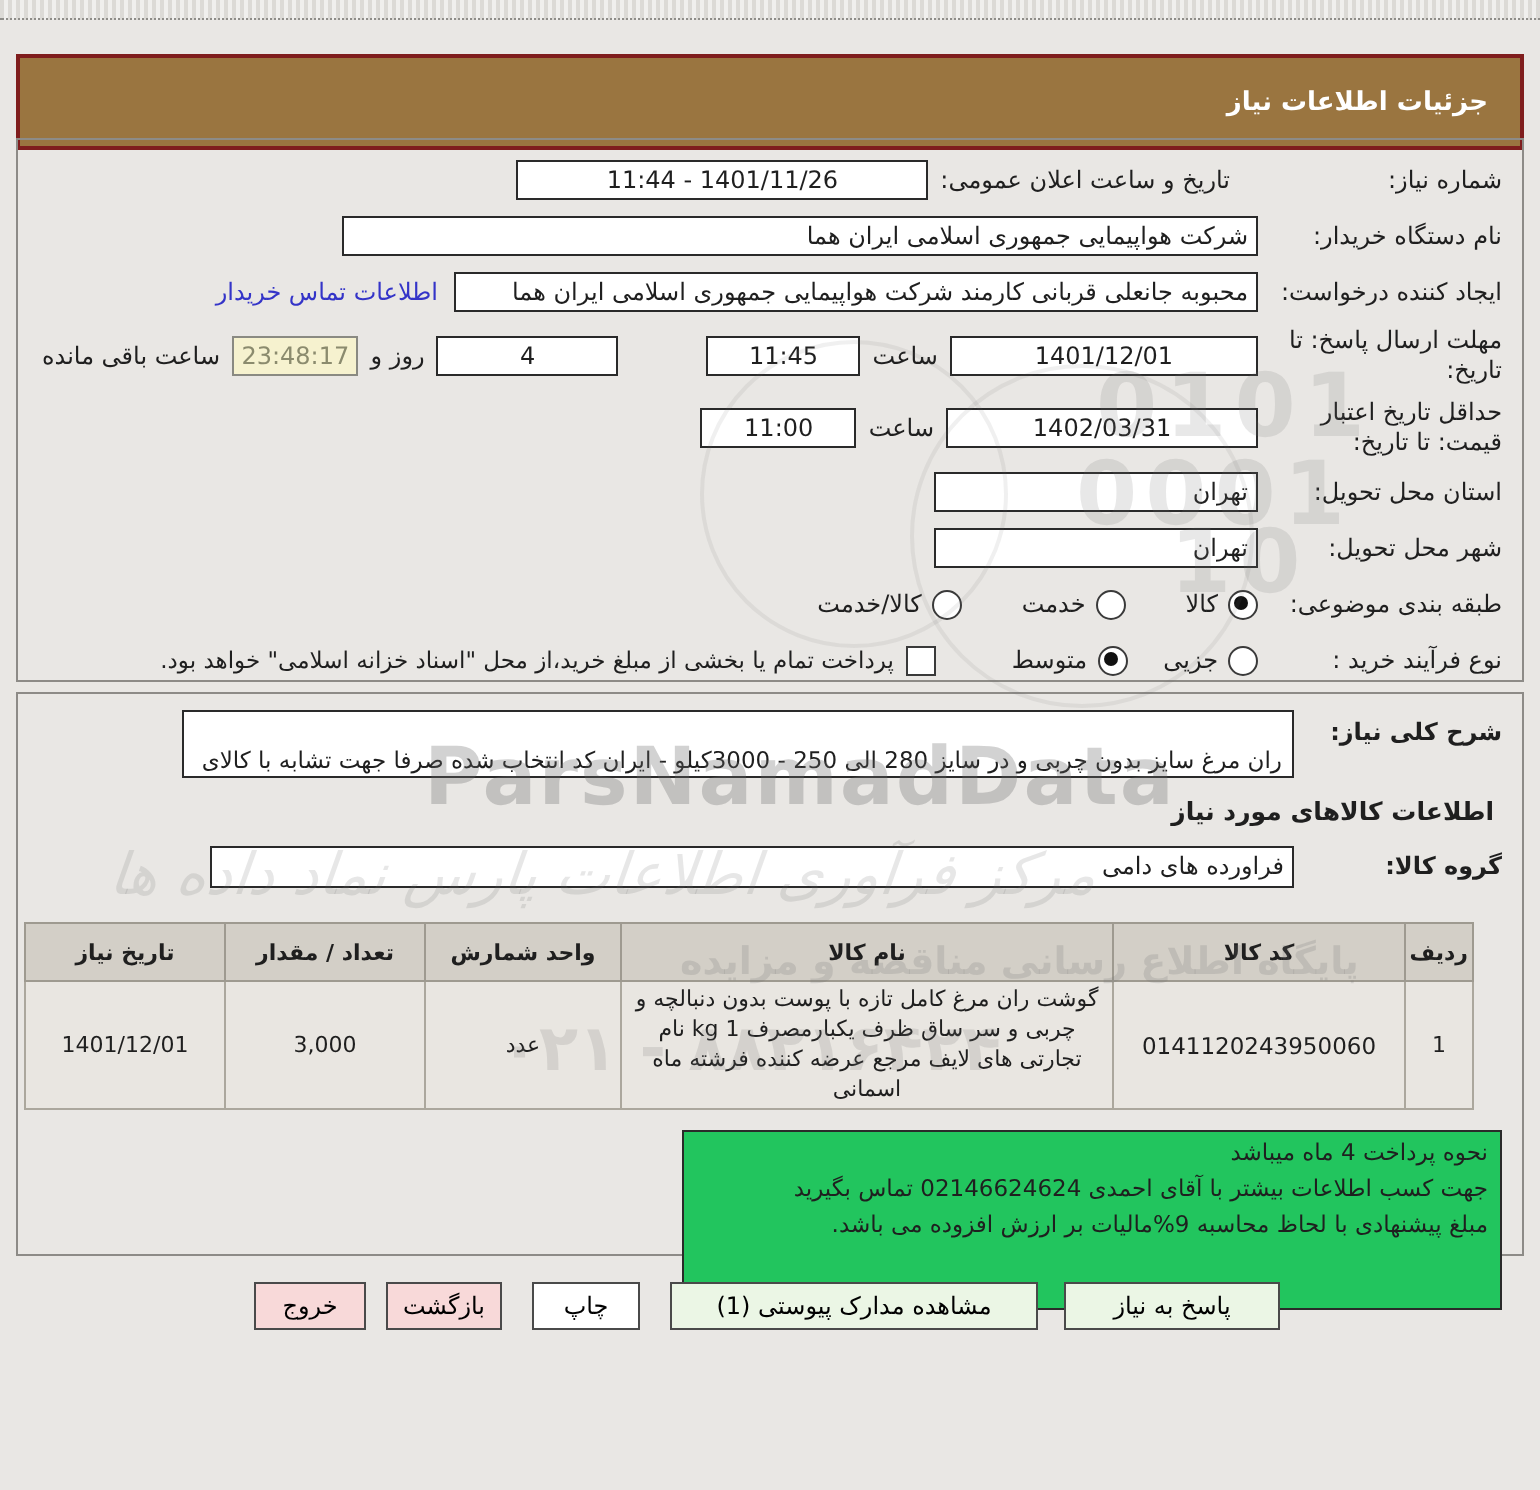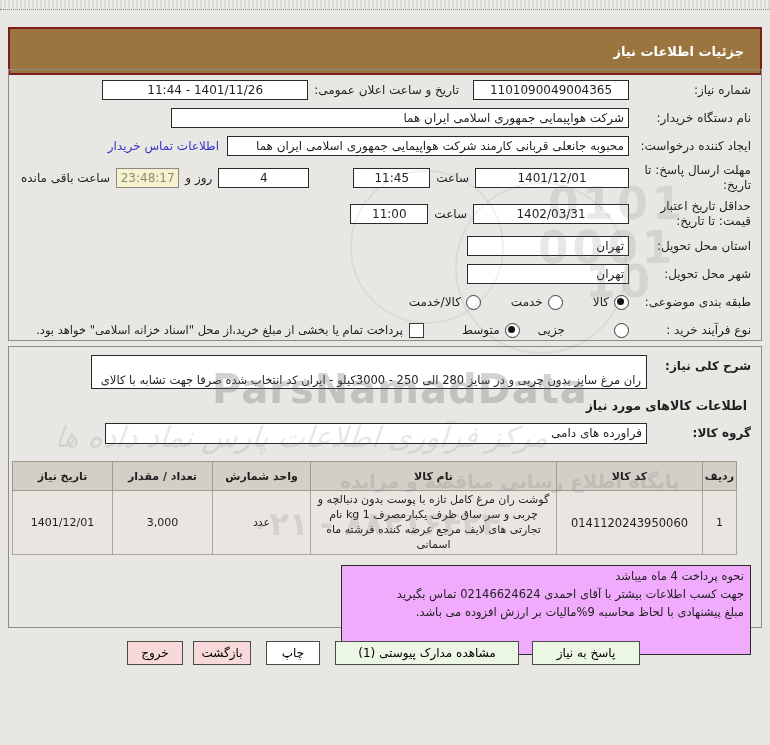--- a/index.html
+++ b/index.html
@@ -60,21 +60,21 @@
   table.items th{
     background:#d3cfc7;border:1px solid #9e9a90;font-weight:bold;height:24px;padding:2px;
   }
   table.items td{
     background:#e9e6e1;border:1px solid #aba79d;text-align:center;padding:2px 3px;height:54px;
   }
   td.codecell{background:#ffffff;font-size:11.5px;}
   td.namecell{font-size:11px;line-height:1.35;}
   .notesrow{display:flex;margin-top:10px;}
   .noteslabel{width:112px;flex:0 0 112px;font-weight:bold;padding-top:16px;font-size:12px;}
-  .notesbox{width:410px;height:90px;background:#f0abfc;border:1px solid #2a2a2a;box-sizing:border-box;
+  .notesbox{width:410px;height:90px;background:#22c55e;border:1px solid #2a2a2a;box-sizing:border-box;
     font-size:11.5px;line-height:1.55;padding:2px 6px;}
   
   .btnrow{position:absolute;top:641px;left:8px;right:8px;display:flex;align-items:center;z-index:10;}
   .btn{
     border:1px solid #4a4a4a;height:24px;display:flex;align-items:center;justify-content:center;
     font-size:12px;padding:0 10px;box-sizing:border-box;background:#fff;cursor:pointer;white-space:nowrap;
     font-family:"DejaVu Sans",sans-serif;
   }
   .btn.green{background:#ebf6e5;}
   .btn.pink{background:#f8d9d9;}
@@ -93,21 +93,20 @@
 <div class="top-stripe"></div>
 
 <div class="title-bar">
   <span>جزئیات اطلاعات نیاز</span>
 </div>
 
 <div class="panel panel1">
 
   <div class="frow">
     <div class="flabel">شماره نیاز:</div>
-    <div class="ibox center" style="width:156px;">1101090049004365</div>
     <div class="inline-label" style="margin-right:14px;">تاریخ و ساعت اعلان عمومی:</div>
     <div class="ibox center" style="width:206px;">1401/11/26 - 11:44</div>
   </div>
 
   <div class="frow">
     <div class="flabel">نام دستگاه خریدار:</div>
     <div class="ibox" style="width:458px;">شرکت هواپیمایی جمهوری اسلامی ایران هما</div>
   </div>
 
   <div class="frow">
@@ -155,21 +154,21 @@
       <span class="lbl">خدمت</span>
     </div>
     <div class="opt">
       <span class="radio"></span>
       <span class="lbl">کالا/خدمت</span>
     </div>
   </div>
 
   <div class="frow">
     <div class="flabel">نوع فرآیند خرید :</div>
-    <div class="opt" style="margin-left:18px;gap:44px;">
+    <div class="opt" style="margin-left:18px;">
       <span class="radio"></span>
       <span class="lbl">جزیی</span>
     </div>
     <div class="opt" style="margin-left:38px;">
       <span class="radio sel"></span>
       <span class="lbl">متوسط</span>
     </div>
     <span class="chk"></span>
     <span class="inline-label" style="font-size:11.5px;">پرداخت تمام یا بخشی از مبلغ خرید،از محل "اسناد خزانه اسلامی" خواهد بود.</span>
   </div>

